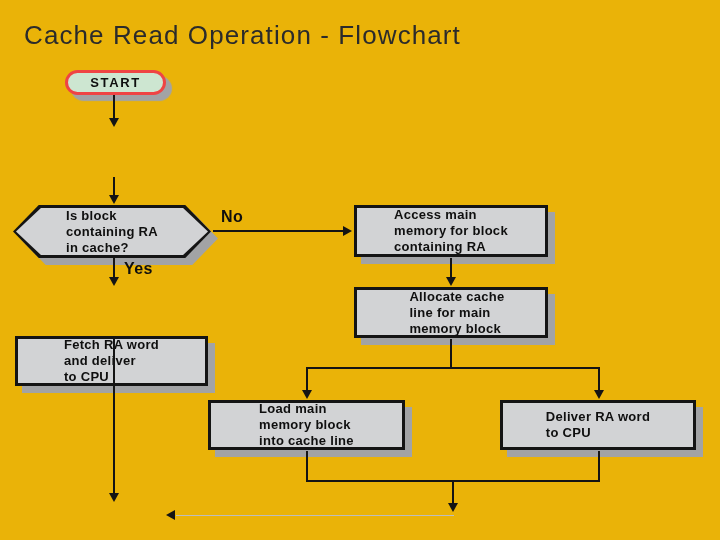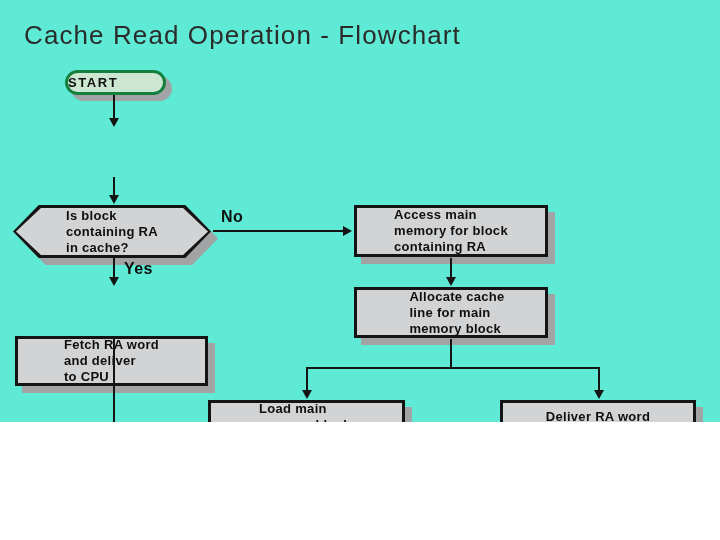--- a/index.html
+++ b/index.html
@@ -1,28 +1,28 @@
 <!DOCTYPE html>
 <html><head>
 <meta charset="utf-8">
 <style>
   html,body{margin:0;padding:0;background:#ffffff;}
-  .canvas{position:relative;width:720px;height:422px;background:#5eead4;overflow:hidden;
+  .canvas{position:relative;width:720px;height:540px;background:#eab308;overflow:hidden;
           font-family:"Liberation Sans",sans-serif;}
   .title{position:absolute;left:24px;top:20px;font-size:26px;letter-spacing:1.1px;
          color:#2b2b2b;font-weight:400;white-space:nowrap;}
   
   .process{position:absolute;box-sizing:border-box;background:#d2d3d5;border:3px solid #141414;
            box-shadow:7px 7px 0 #a2a3a5;display:flex;align-items:center;justify-content:center;
            font-size:13px;font-weight:700;line-height:16px;color:#0f0f0f;letter-spacing:.3px;}
   .process .lbl{white-space:pre-line;text-align:left;}
   
-  .terminator{position:absolute;box-sizing:border-box;background:#cde6d1;border:3px solid #15803d;
+  .terminator{position:absolute;box-sizing:border-box;background:#cde6d1;border:3px solid #ef4444;
               border-radius:14px;box-shadow:6px 6px 1px #a2a3a5;display:flex;align-items:center;
-              justify-content:flex-start;font-size:13px;font-weight:700;letter-spacing:1.6px;color:#0f0f0f;}
+              justify-content:center;font-size:13px;font-weight:700;letter-spacing:1.6px;color:#0f0f0f;}
   
   .hex-wrap{position:absolute;left:13px;top:205px;width:198px;height:53px;}
   .hex-shape{clip-path:polygon(0 50%,13% 0,87% 0,100% 50%,87% 100%,13% 100%);}
   .hex-shadow{position:absolute;left:7px;top:7px;width:100%;height:100%;background:#a2a3a5;}
   .hex-border{position:absolute;inset:0;background:#141414;}
   .hex-fill{position:absolute;inset:3px;background:#d2d3d5;}
   .hex-label{position:absolute;inset:0;display:flex;align-items:center;justify-content:center;
              font-size:13px;font-weight:700;line-height:16px;color:#0f0f0f;letter-spacing:.3px;}
   .hex-label .lbl{white-space:pre-line;text-align:left;}
   

